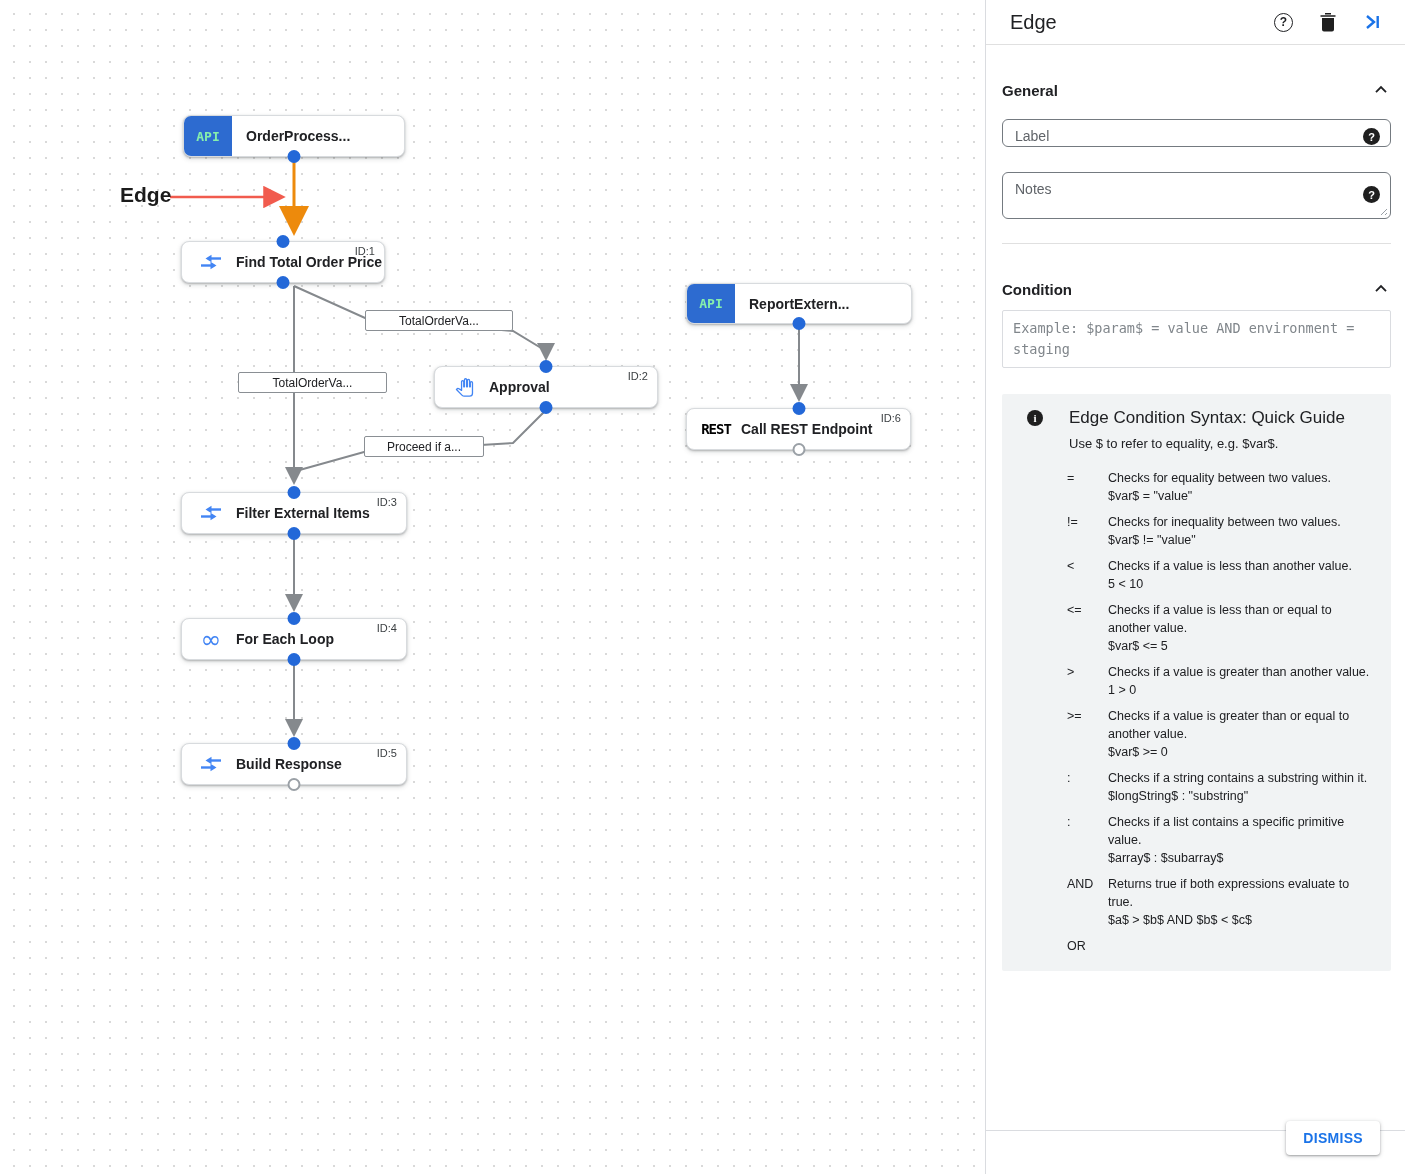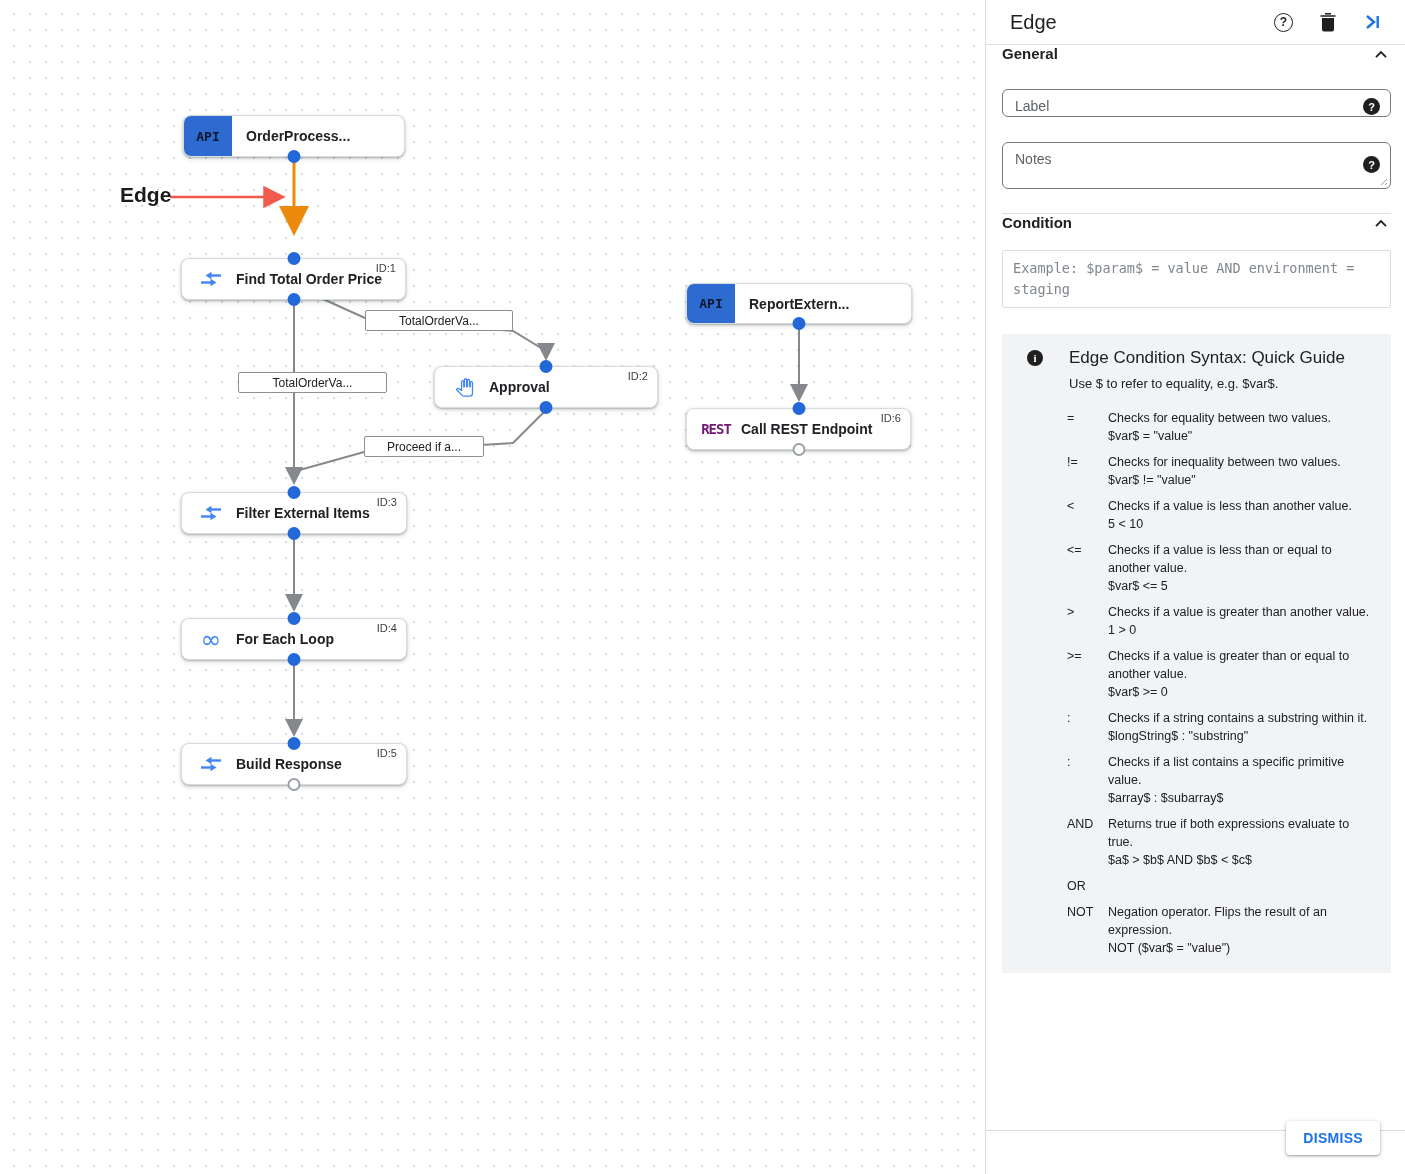--- a/index.html
+++ b/index.html
@@ -20,23 +20,23 @@
     position:absolute; background:#fff; border:1px solid #d8dbde; border-radius:8px;
     box-shadow:0 1px 2px rgba(60,64,67,.30), 0 2px 5px rgba(60,64,67,.18);
     display:flex; align-items:center;
   }
   .node .icon-area { display:flex; align-items:center; justify-content:center; margin-left:16px; width:26px; flex:none; }
   .node .title { font-size:14px; font-weight:bold; color:#202124; margin-left:12px; white-space:nowrap; }
   .node .id-label { position:absolute; top:3px; right:9px; font-size:11px; color:#3c4043; }
   .node .api-badge {
     flex:none; width:48px; height:100%; background:#2d6bd0; border-radius:7px 0 0 7px;
     display:flex; align-items:center; justify-content:center;
-    color:#0f172a; font-family:"DejaVu Sans Mono", monospace; font-weight:bold; font-size:13px; letter-spacing:0;
-  }
-  .node .rest-glyph { color:#701a75; font-family:"DejaVu Sans Mono", monospace; font-weight:bold; font-size:14px; letter-spacing:-1px; }
+    color:#86efac; font-family:"DejaVu Sans Mono", monospace; font-weight:bold; font-size:13px; letter-spacing:0;
+  }
+  .node .rest-glyph { color:#000000; font-family:"DejaVu Sans Mono", monospace; font-weight:bold; font-size:14px; letter-spacing:-1px; }
   .node .loop-glyph { color:#4285f4; font-size:25px; line-height:1; font-family:"DejaVu Sans", sans-serif; }
   .node.api-node .title { margin-left:14px; }
 
   .port { position:absolute; width:13px; height:13px; border-radius:50%; left:50%; transform:translateX(-50%); }
   .port.top { top:-7px; }
   .port.bottom { bottom:-7px; }
   .port.blue { background:#2368d8; }
   .port.white { background:#fff; border:2px solid #9aa0a6; width:13px; height:13px; }
 
   .edge-label {
@@ -47,21 +47,21 @@
   .annotation-label { position:absolute; font-size:21px; font-weight:600; color:#1b1b1b; }
 
   
   .panel { position:relative; width:420px; height:1174px; background:#fff; border-left:1px solid #dadce0; }
   .panel-header { height:45px; display:flex; align-items:center; padding:0 24px 0 24px; border-bottom:1px solid #e0e0e0; }
   .panel-title { flex:1; font-size:20px; color:#202124; }
   .panel-header .hicon { margin-left:26px; display:flex; align-items:center; cursor:pointer; }
   .help-circle { width:19px; height:19px; border:1.8px solid #202124; border-radius:50%; display:flex; align-items:center; justify-content:center; font-size:12px; font-weight:bold; color:#202124; }
 
   .panel-body { padding:0 14px 0 16px; }
-  .section-header { display:flex; height:30px; margin-top:0; }
+  .section-header { display:flex; align-items:center; height:30px; margin-top:30px; }
   .section-header .stitle { flex:1; font-size:15px; font-weight:bold; color:#202124; }
 
   .field { position:relative; border:1px solid #747a80; border-radius:6px; background:#fff; }
   .field input, .field textarea {
     width:100%; height:100%; border:none; outline:none; background:transparent; resize:none;
     font-family:"Liberation Sans", sans-serif; font-size:14px; color:#202124; padding:8px 34px 8px 12px;
   }
   .field input::placeholder, .field textarea::placeholder { color:#5f6368; opacity:1; }
   .field.label-field { margin-top:14px; height:28px; }
   .field.label-field input { height:32px; padding-top:0; padding-bottom:0; }
@@ -133,21 +133,21 @@
     </svg>
 
     <div class="annotation-label" style="left:120px; top:183px;">Edge</div>
 
     <div>
         <div class="node api-node" style="left: 183px; top: 115px; width: 222px; height: 42px;">
           <span class="api-badge">API</span>
           <span class="title">OrderProcess...</span>
           <span class="port bottom blue"></span>
         </div>
-        <div class="node" style="left: 181px; top: 241px; width: 225px; height: 42px; margin-top: 17px;">
+        <div class="node" style="left: 181px; top: 241px; width: 204px; height: 42px;">
           <span class="icon-area">
             <svg width="22" height="16" viewBox="0 0 22 16">
       <path d="M21 4.5 H10" stroke="#4285f4" stroke-width="2.4" fill="none"></path>
       <path d="M11.5 0.8 L5.5 4.5 L11.5 8.2 z" fill="#4285f4"></path>
       <path d="M1 11.5 H12" stroke="#4285f4" stroke-width="2.4" fill="none"></path>
       <path d="M10.5 7.8 L16.5 11.5 L10.5 15.2 z" fill="#4285f4"></path>
             </svg>
           </span>
           <span class="title">Find Total Order Price</span>
           <span class="id-label">ID:1</span>
@@ -343,27 +343,20 @@
             <div class="guide-row">
               <span class="op">AND</span>
               <span>
                 <div class="desc">Returns true if both expressions evaluate to true.</div>
                 <div class="example">$a$ &gt; $b$ AND $b$ &lt; $c$</div>
               </span>
             </div>
             <div class="guide-row">
               <span class="op">OR</span>
             </div>
-            <div class="guide-row">
-              <span class="op">NOT</span>
-              <span>
-                <div class="desc">Negation operator. Flips the result of an expression.</div>
-                <div class="example">NOT ($var$ = "value")</div>
-              </span>
-            </div>
           </div>
       </div>
 
     </div>
 
     <div class="panel-footer-line"></div>
     <button class="dismiss-btn">DISMISS</button>
 
   </div>
 </div>

